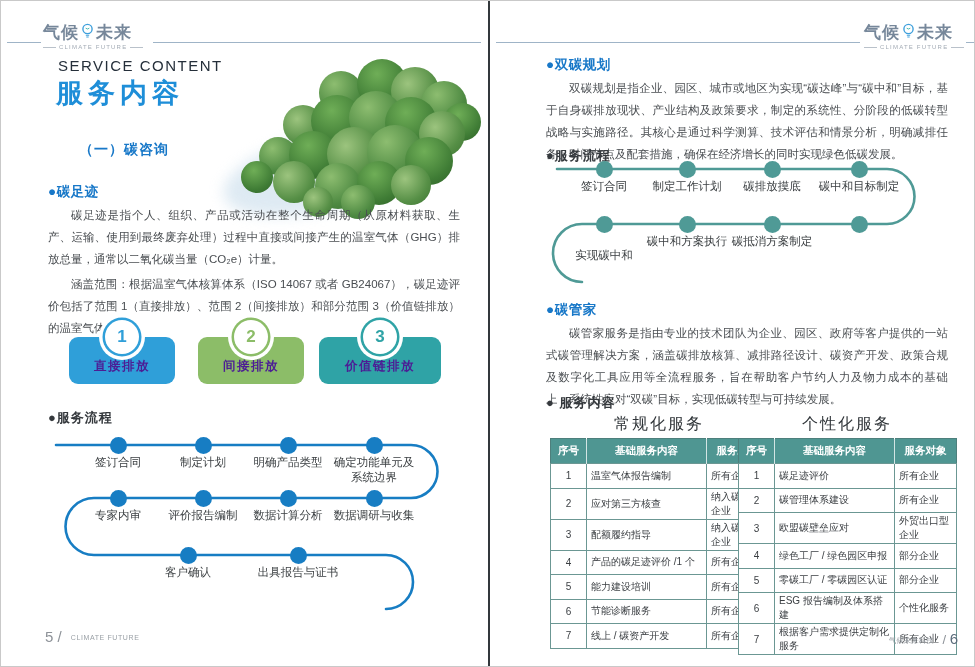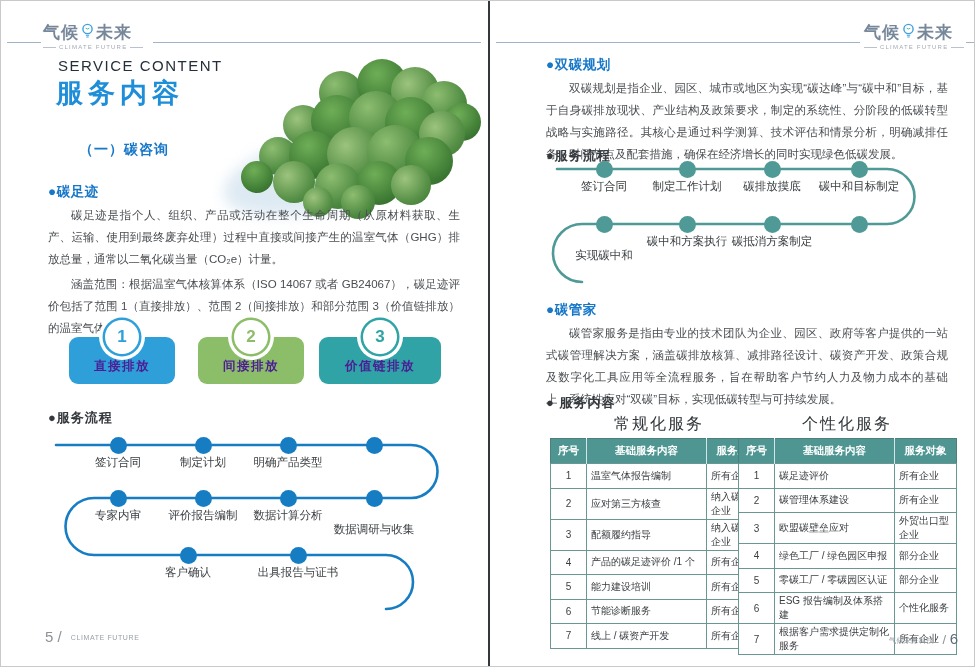--- a/index.html
+++ b/index.html
@@ -144,28 +144,30 @@
       <svg width="455" height="195">
         <path d="M25,14 H380 A26.5,26.5 0 0 1 380,67 H63 A28.5,28.5 0 0 0 63,124 H355 A27,27 0 0 1 355,178" fill="none" stroke="#177dc3" stroke-width="2.6" stroke-linecap="round"></path>
       </svg>
     <div class="fdot" style="left: 78.5px; top: 5.5px; background: rgb(23, 125, 195);"></div>
         <div class="flabel" style="left: 22px; top: 24px;">签订合同</div>
         <div class="fdot" style="left: 163.5px; top: 5.5px; background: rgb(23, 125, 195);"></div>
         <div class="flabel" style="left: 107px; top: 24px;">制定计划</div>
         <div class="fdot" style="left: 248.5px; top: 5.5px; background: rgb(23, 125, 195);"></div>
         <div class="flabel" style="left: 192px; top: 24px;">明确产品类型</div>
         <div class="fdot" style="left: 334.5px; top: 5.5px; background: rgb(23, 125, 195);"></div>
+        <div class="flabel" style="left: 278px; top: 24px;">确定功能单元及
+系统边界</div>
         <div class="fdot" style="left: 78.5px; top: 58.5px; background: rgb(23, 125, 195);"></div>
         <div class="flabel" style="left: 22px; top: 77px;">专家内审</div>
         <div class="fdot" style="left: 163.5px; top: 58.5px; background: rgb(23, 125, 195);"></div>
         <div class="flabel" style="left: 107px; top: 77px;">评价报告编制</div>
         <div class="fdot" style="left: 248.5px; top: 58.5px; background: rgb(23, 125, 195);"></div>
         <div class="flabel" style="left: 192px; top: 77px;">数据计算分析</div>
         <div class="fdot" style="left: 334.5px; top: 58.5px; background: rgb(23, 125, 195);"></div>
-        <div class="flabel" style="left: 278px; top: 77px; margin-top: 14px;">数据调研与收集</div>
+        <div class="flabel" style="left: 278px; top: 77px;">数据调研与收集</div>
         <div class="fdot" style="left: 148.5px; top: 115.5px; background: rgb(23, 125, 195);"></div>
         <div class="flabel" style="left: 92px; top: 134px;">客户确认</div>
         <div class="fdot" style="left: 258.5px; top: 115.5px; background: rgb(23, 125, 195);"></div>
         <div class="flabel" style="left: 202px; top: 134px;">出具报告与证书</div>
       </div>
 
     <div class="footer-l">
       <span>5</span>
       <span>/</span>
       <span class="fbrand">CLIMATE FUTURE</span>

